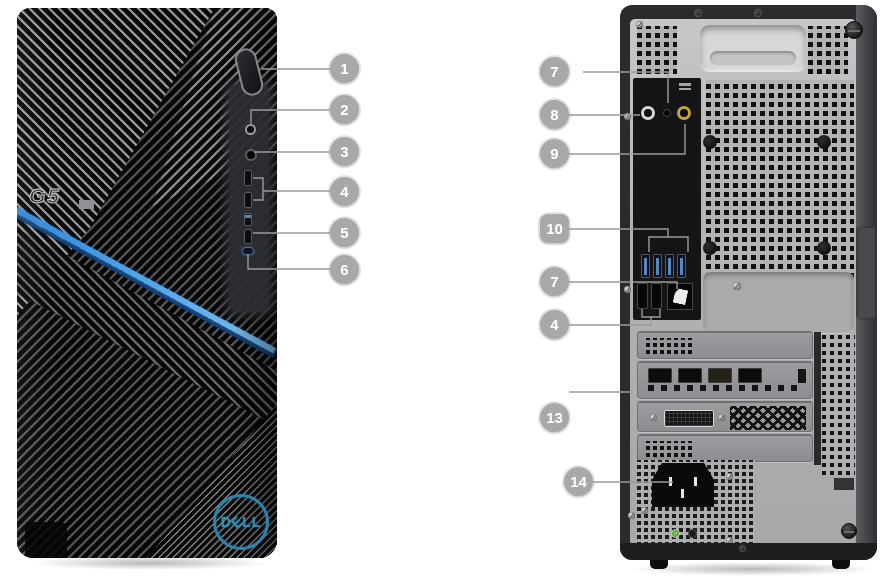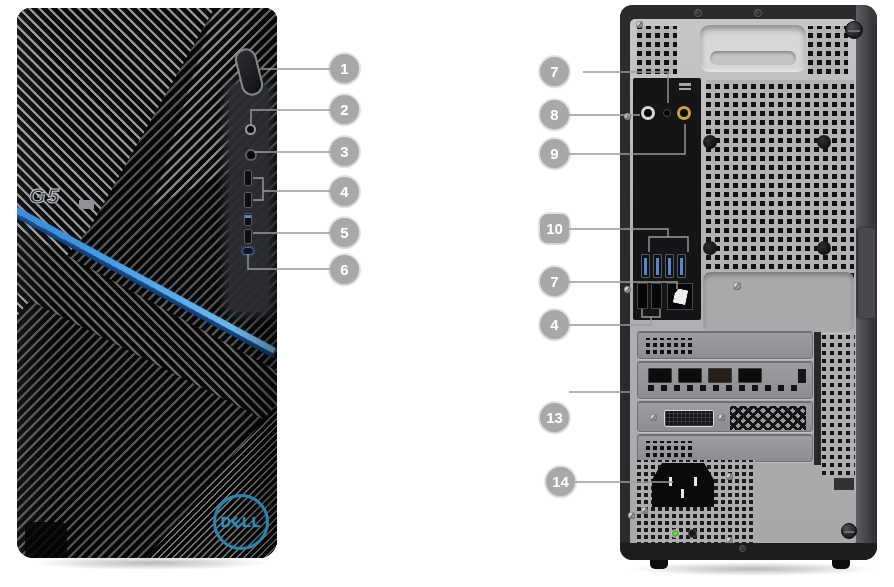--- a/index.html
+++ b/index.html
@@ -309,15 +309,15 @@
   <div class="badge" style="left:330px;top:177px;">4</div>
   <div class="badge" style="left:330px;top:218px;">5</div>
   <div class="badge" style="left:330px;top:255px;">6</div>
   <div class="badge" style="left:540px;top:57px;">7</div>
   <div class="badge" style="left:540px;top:100px;">8</div>
   <div class="badge" style="left:540px;top:139px;">9</div>
   <div class="badge" style="left:540px;top:214px;border-radius:8px;">10</div>
   <div class="badge" style="left:540px;top:267px;">7</div>
   <div class="badge" style="left:540px;top:310px;">4</div>
   <div class="badge" style="left:540px;top:362px;margin-top:41px;">13</div>
-  <div class="badge" style="left:546px;top:467px;">14</div>
+  <div class="badge" style="left:564px;top:467px;">14</div>
 
 </div>
 
 </body></html>

